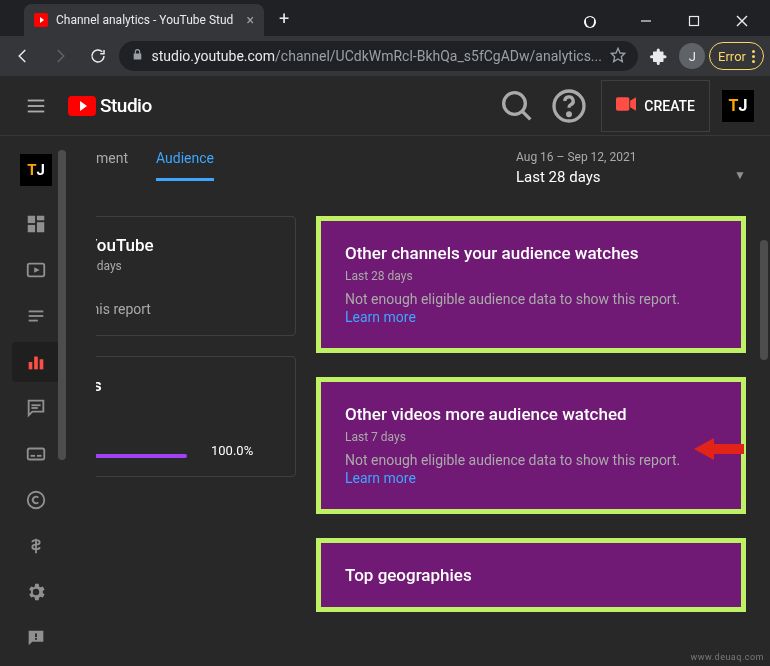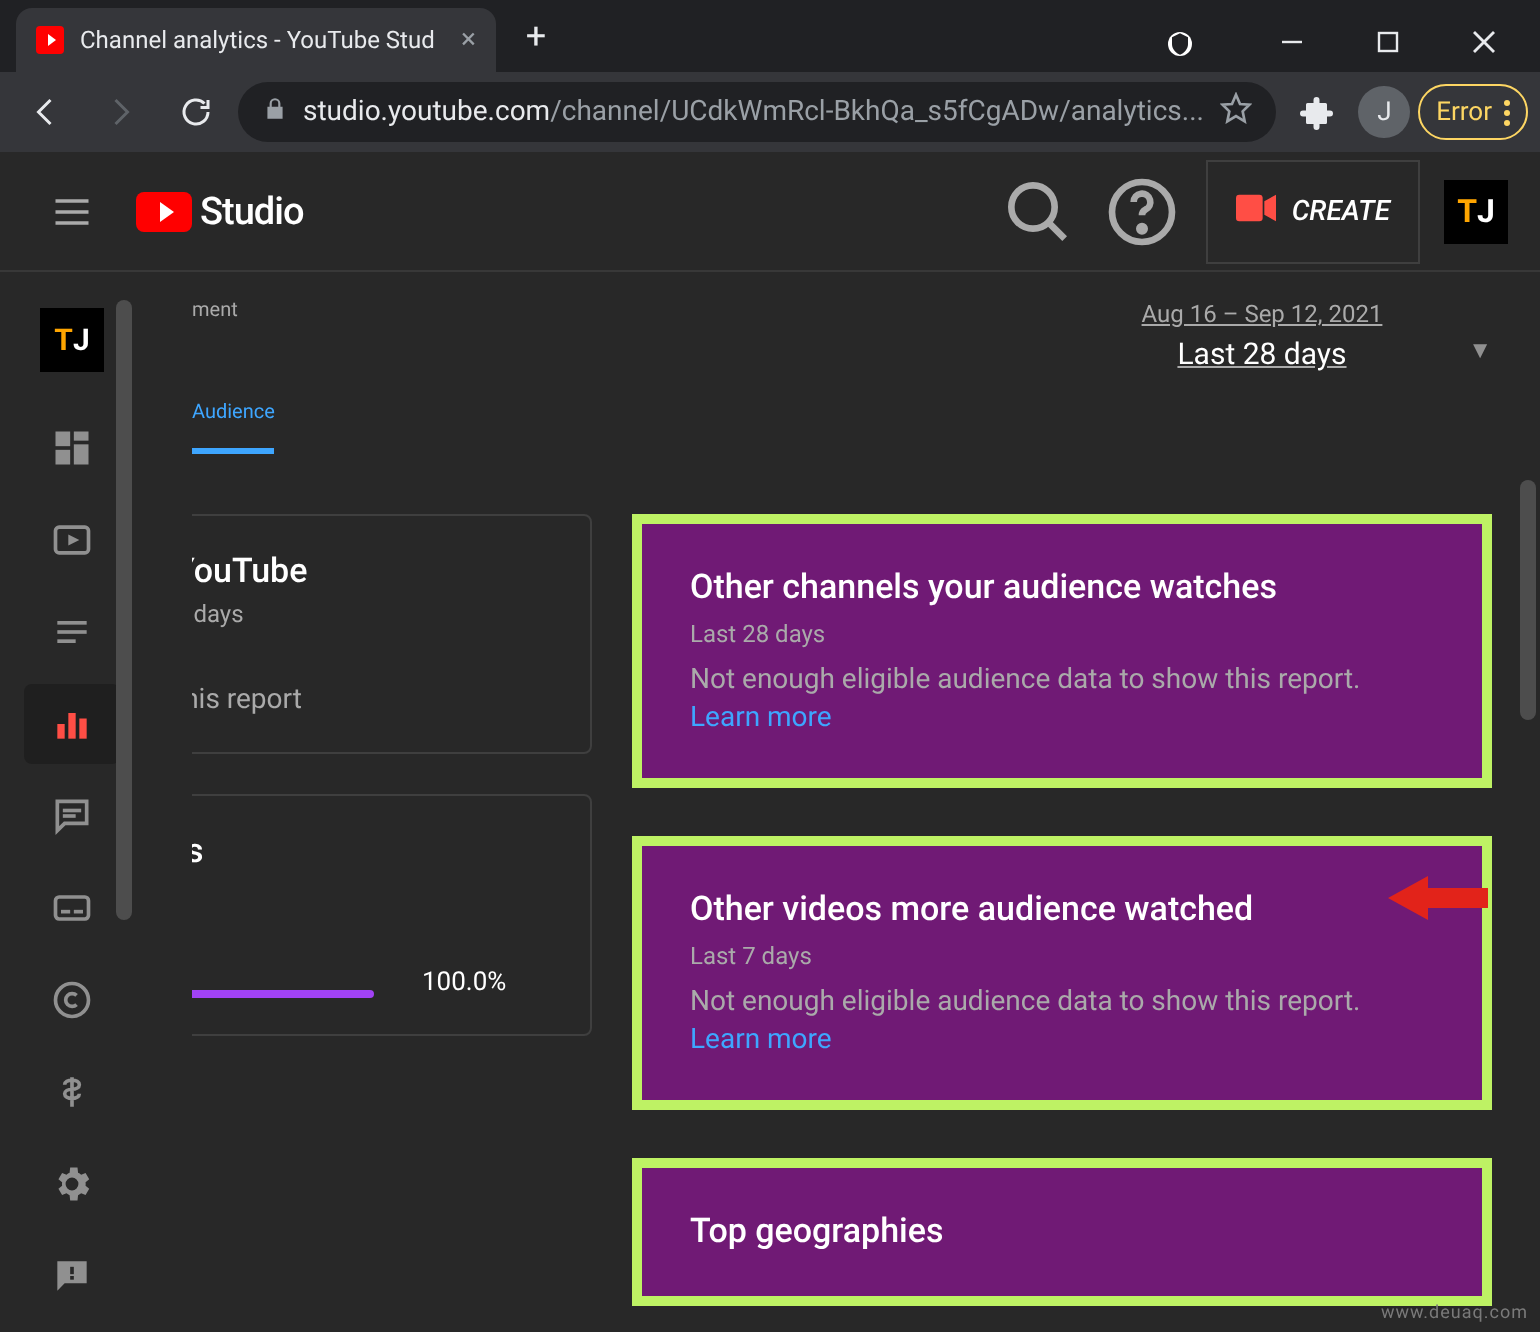--- a/index.html
+++ b/index.html
@@ -1,20 +1,20 @@
 <!DOCTYPE html>
 <html><head>
 <meta charset="utf-8">
 <style>
   * { box-sizing: border-box; margin: 0; padding: 0; font-family: Roboto, Arial, sans-serif; }
   body { width: 770px; height: 666px; background: #202124; overflow: hidden; position: relative; }
 
   
   .titlebar { height: 36px; background: #202124; display: flex; align-items: flex-end; }
-  .tabs { display: flex; padding-left: 8px; flex: 1; }
+  .tabs { display: flex; padding-left: 24px; flex: 1; }
   .tab { background: #35363a; border-radius: 8px 8px 0 0; height: 32px; display: flex; align-items: center; padding: 0 10px; gap: 8px; width: 240px; color: #e8eaed; font-size: 12px; }
   .tab-favicon { width: 14px; height: 14px; background: #ff0000; border-radius: 2px; display: flex; align-items: center; justify-content: center; }
   .tab-favicon::after { content: ""; width: 0; height: 0; border-left: 4px solid #fff; border-top: 3px solid transparent; border-bottom: 3px solid transparent; margin-left: 1px; }
   .tab-title { flex: 1; white-space: nowrap; overflow: hidden; text-overflow: ellipsis; }
   .tab-close { font-size: 14px; color: #9aa0a6; cursor: pointer; }
   .newtab { width: 28px; height: 28px; display: flex; align-items: center; justify-content: center; color: #e8eaed; font-size: 18px; margin-left: 6px; cursor: pointer; border-radius: 50%; }
   .winctrls { display: flex; align-items: center; padding-right: 6px; gap: 4px; }
   .winctrls .ctrl { width: 44px; height: 30px; display: flex; align-items: center; justify-content: center; color: #e8eaed; cursor: pointer; }
   .ctrl svg { width: 12px; height: 12px; }
   .shield { width: 28px; height: 28px; display:flex; align-items:center; justify-content:center; color:#e8eaed; margin-right: 20px; }
@@ -36,45 +36,45 @@
 
   
   .appheader { height: 60px; background: #282828; display: flex; align-items: center; padding: 0 16px; gap: 12px; border-bottom: 1px solid #383838; }
   .hamburger { width: 40px; height: 40px; display:flex; align-items:center; justify-content:center; color:#aaa; cursor:pointer; }
   .logo { display: flex; align-items: center; gap: 4px; }
   .logo-icon { width: 28px; height: 20px; background: #ff0000; border-radius: 4px; display: flex; align-items: center; justify-content: center; }
   .logo-icon::after { content:""; width:0; height:0; border-left:7px solid #fff; border-top:5px solid transparent; border-bottom:5px solid transparent; margin-left:2px; }
   .logo-text { color:#fff; font-weight:500; font-size:19px; letter-spacing:-0.5px; }
   .header-spacer { flex:1; }
   .header-icon { width:40px; height:40px; display:flex; align-items:center; justify-content:center; color:#aaa; cursor:pointer; }
-  .create-btn { height:52px; border:1px solid #3f3f3f; background:transparent; display:flex; align-items:center; gap:8px; padding:0 14px; color:#fff; font-size:14px; font-weight:500; cursor:pointer;font-style:italic; }
+  .create-btn { height:52px; border:1px solid #3f3f3f; background:transparent; display:flex; align-items:center; gap:8px; padding:0 14px; color:#fff; font-size:14px; font-weight:500; cursor:pointer; }
   .create-btn .camicon { color:#ff4e45; }
   .channel-avatar { width:32px; height:32px; background:#000; display:flex; align-items:center; justify-content:center; font-weight:700; font-size:16px; }
   .channel-avatar .t { color:#ffa500; }
   .channel-avatar .j { color:#fff; }
 
   
   .appbody { display:flex; height: calc(666px - 36px - 40px - 60px); background:#282828; }
   .sidebar { width: 72px; background:#282828; display:flex; flex-direction:column; align-items:center; padding-top:18px; gap:6px; position:relative; }
   .sidebar .mini-avatar { width:32px; height:32px; background:#000; display:flex; align-items:center; justify-content:center; font-weight:700; font-size:15px; margin-bottom:12px; }
   .sidebar .mini-avatar .t { color:#ffa500; } .sidebar .mini-avatar .j { color:#fff; }
   .navitem { width:48px; height:40px; display:flex; align-items:center; justify-content:center; color:#909090; cursor:pointer; border-radius:4px; }
   .navitem.active { color:#ff4e45; background:#1f1f1f; }
   .navitem svg { width:22px; height:22px; }
   .sidebar-scroll { position:absolute; left:58px; top:14px; width:8px; height:310px; background:#4d4d4d; border-radius:4px; }
 
   .content { flex:1; overflow:hidden; position:relative; background:#282828; }
   .content-inner { position:relative; padding: 0 24px; height:100%; }
 
   
   .daterow { display:flex; justify-content:space-between; align-items:flex-start; padding-top:14px; }
-  .subtabs { display:flex; gap:28px; font-size:10px;flex-direction:column; }
+  .subtabs { display:flex; gap:28px; font-size:14px; }
   .subtab { color:#aaa; padding-bottom:12px; cursor:pointer; }
   .subtab.active { color:#3ea6ff; border-bottom:3px solid #3ea6ff; }
-  .daterange { color:#aaa; font-size:12px; text-align:center; min-width:230px; position:relative; cursor:pointer;text-decoration:underline; }
+  .daterange { color:#aaa; font-size:12px; text-align:left; min-width:230px; position:relative; cursor:pointer; }
   .daterange .main { color:#fff; font-size:15px; margin-top:4px; }
   .daterange .chev { position:absolute; right:0; top:18px; color:#909090; }
 
   
   .cards-row { display:flex; gap:20px; margin-top:30px; }
   .left-col { width: 200px; overflow:hidden; }
   .right-col { flex:1; display:flex; flex-direction:column; gap:24px; }
   .card { background:#701a75; border:5px solid #bef264; border-radius:0; padding:22px 24px; }
   .left-card { border:1px solid #3f3f3f; border-radius:4px; padding:18px 0 18px 0; margin-bottom:20px; margin-left:-10px; }
   .card-title { color:#fff; font-size:17px; font-weight:500; }

